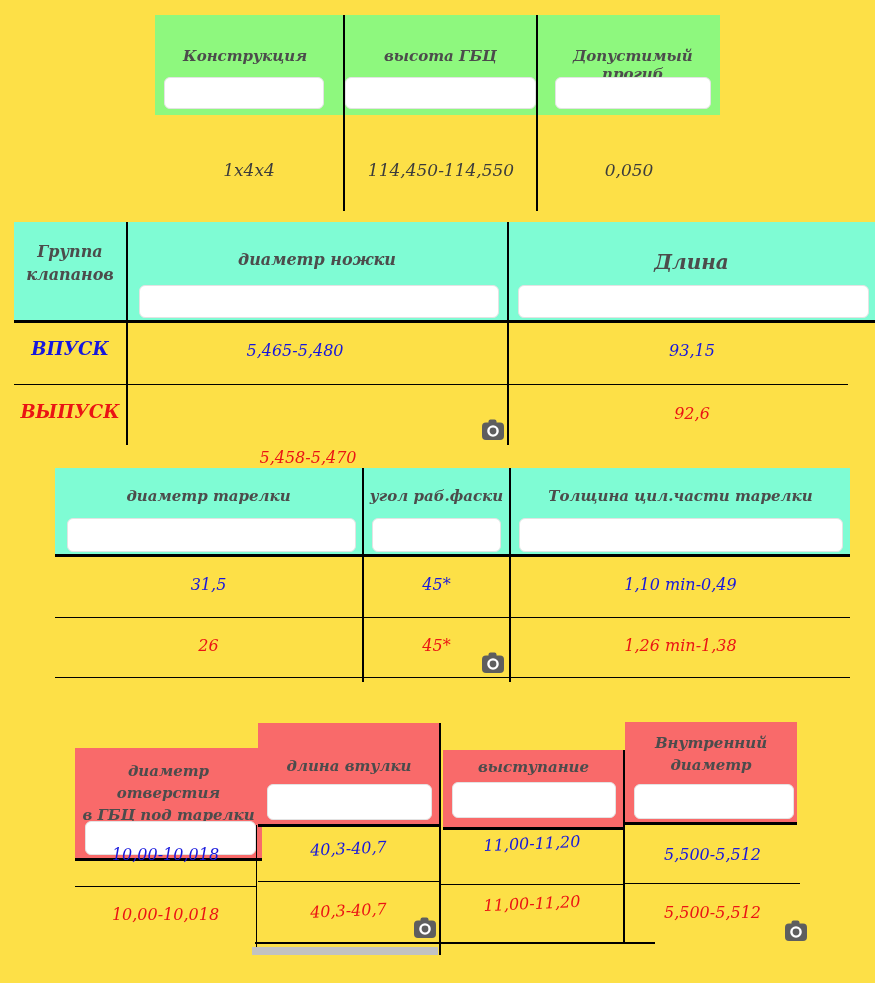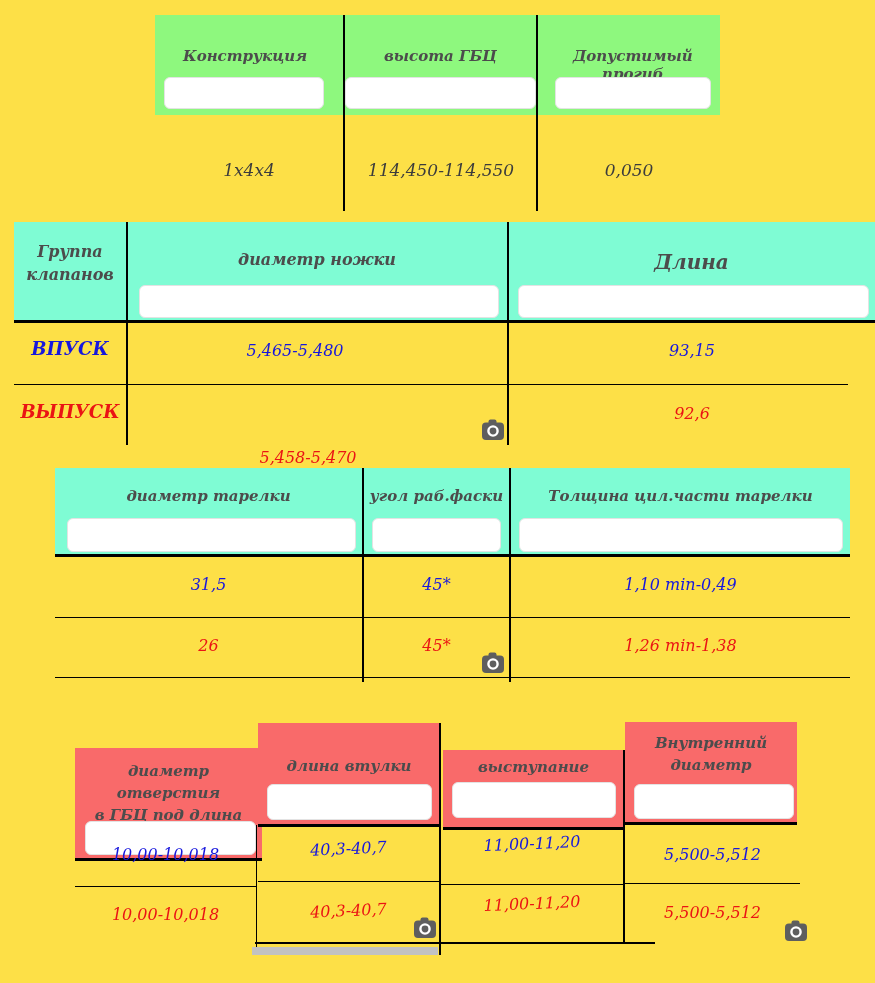--- a/index.html
+++ b/index.html
@@ -97,21 +97,21 @@
   <div class="val v16 red" style="left:511px;top:636px;width:339px;">1,26 min-1,38</div>
   <div class="hline" style="left:55px;top:677px;width:795px;height:1px;"></div>
   <svg class="cam" style="left:482px;top:652px;" viewBox="0 0 22 21">
     <rect x="0" y="3.5" width="22" height="17.5" rx="4" fill="#5e5e5e"></rect>
     <rect x="6.5" y="0.5" width="8" height="6" rx="2" fill="#5e5e5e"></rect>
     <circle cx="11" cy="12" r="4.6" fill="none" stroke="#fff" stroke-width="2.4"></circle>
   </svg>
 
   <div class="abs salmon" style="left:75px;top:748px;width:187px;height:110px;border-bottom:3px solid #000;">
     <div class="lbl" style="margin-top:12px;line-height:22px;">диаметр отверстия</div>
-    <div class="lbl" style="line-height:22px;">в ГБЦ под длина</div>
+    <div class="lbl" style="line-height:22px;">в ГБЦ под тарелки</div>
     <input class="inbox" style="left: 10px; right: 6px; bottom: 3px; height: 34px;">
   </div>
   <div class="abs salmon" style="left:258px;top:723px;width:182px;height:101px;border-bottom:3px solid #000;">
     <div class="lbl" style="margin-top:34px;">длина втулки</div>
     <input class="inbox" style="left: 9px; right: 8px; bottom: 4px; height: 36px;">
   </div>
   <div class="abs salmon" style="left:443px;top:750px;width:181px;height:77px;border-bottom:3px solid #000;">
     <div class="lbl" style="margin-top:8px;">выступание втулки</div>
     <input class="inbox" style="left: 9px; right: 8px; top: 32px; height: 36px;">
   </div>

